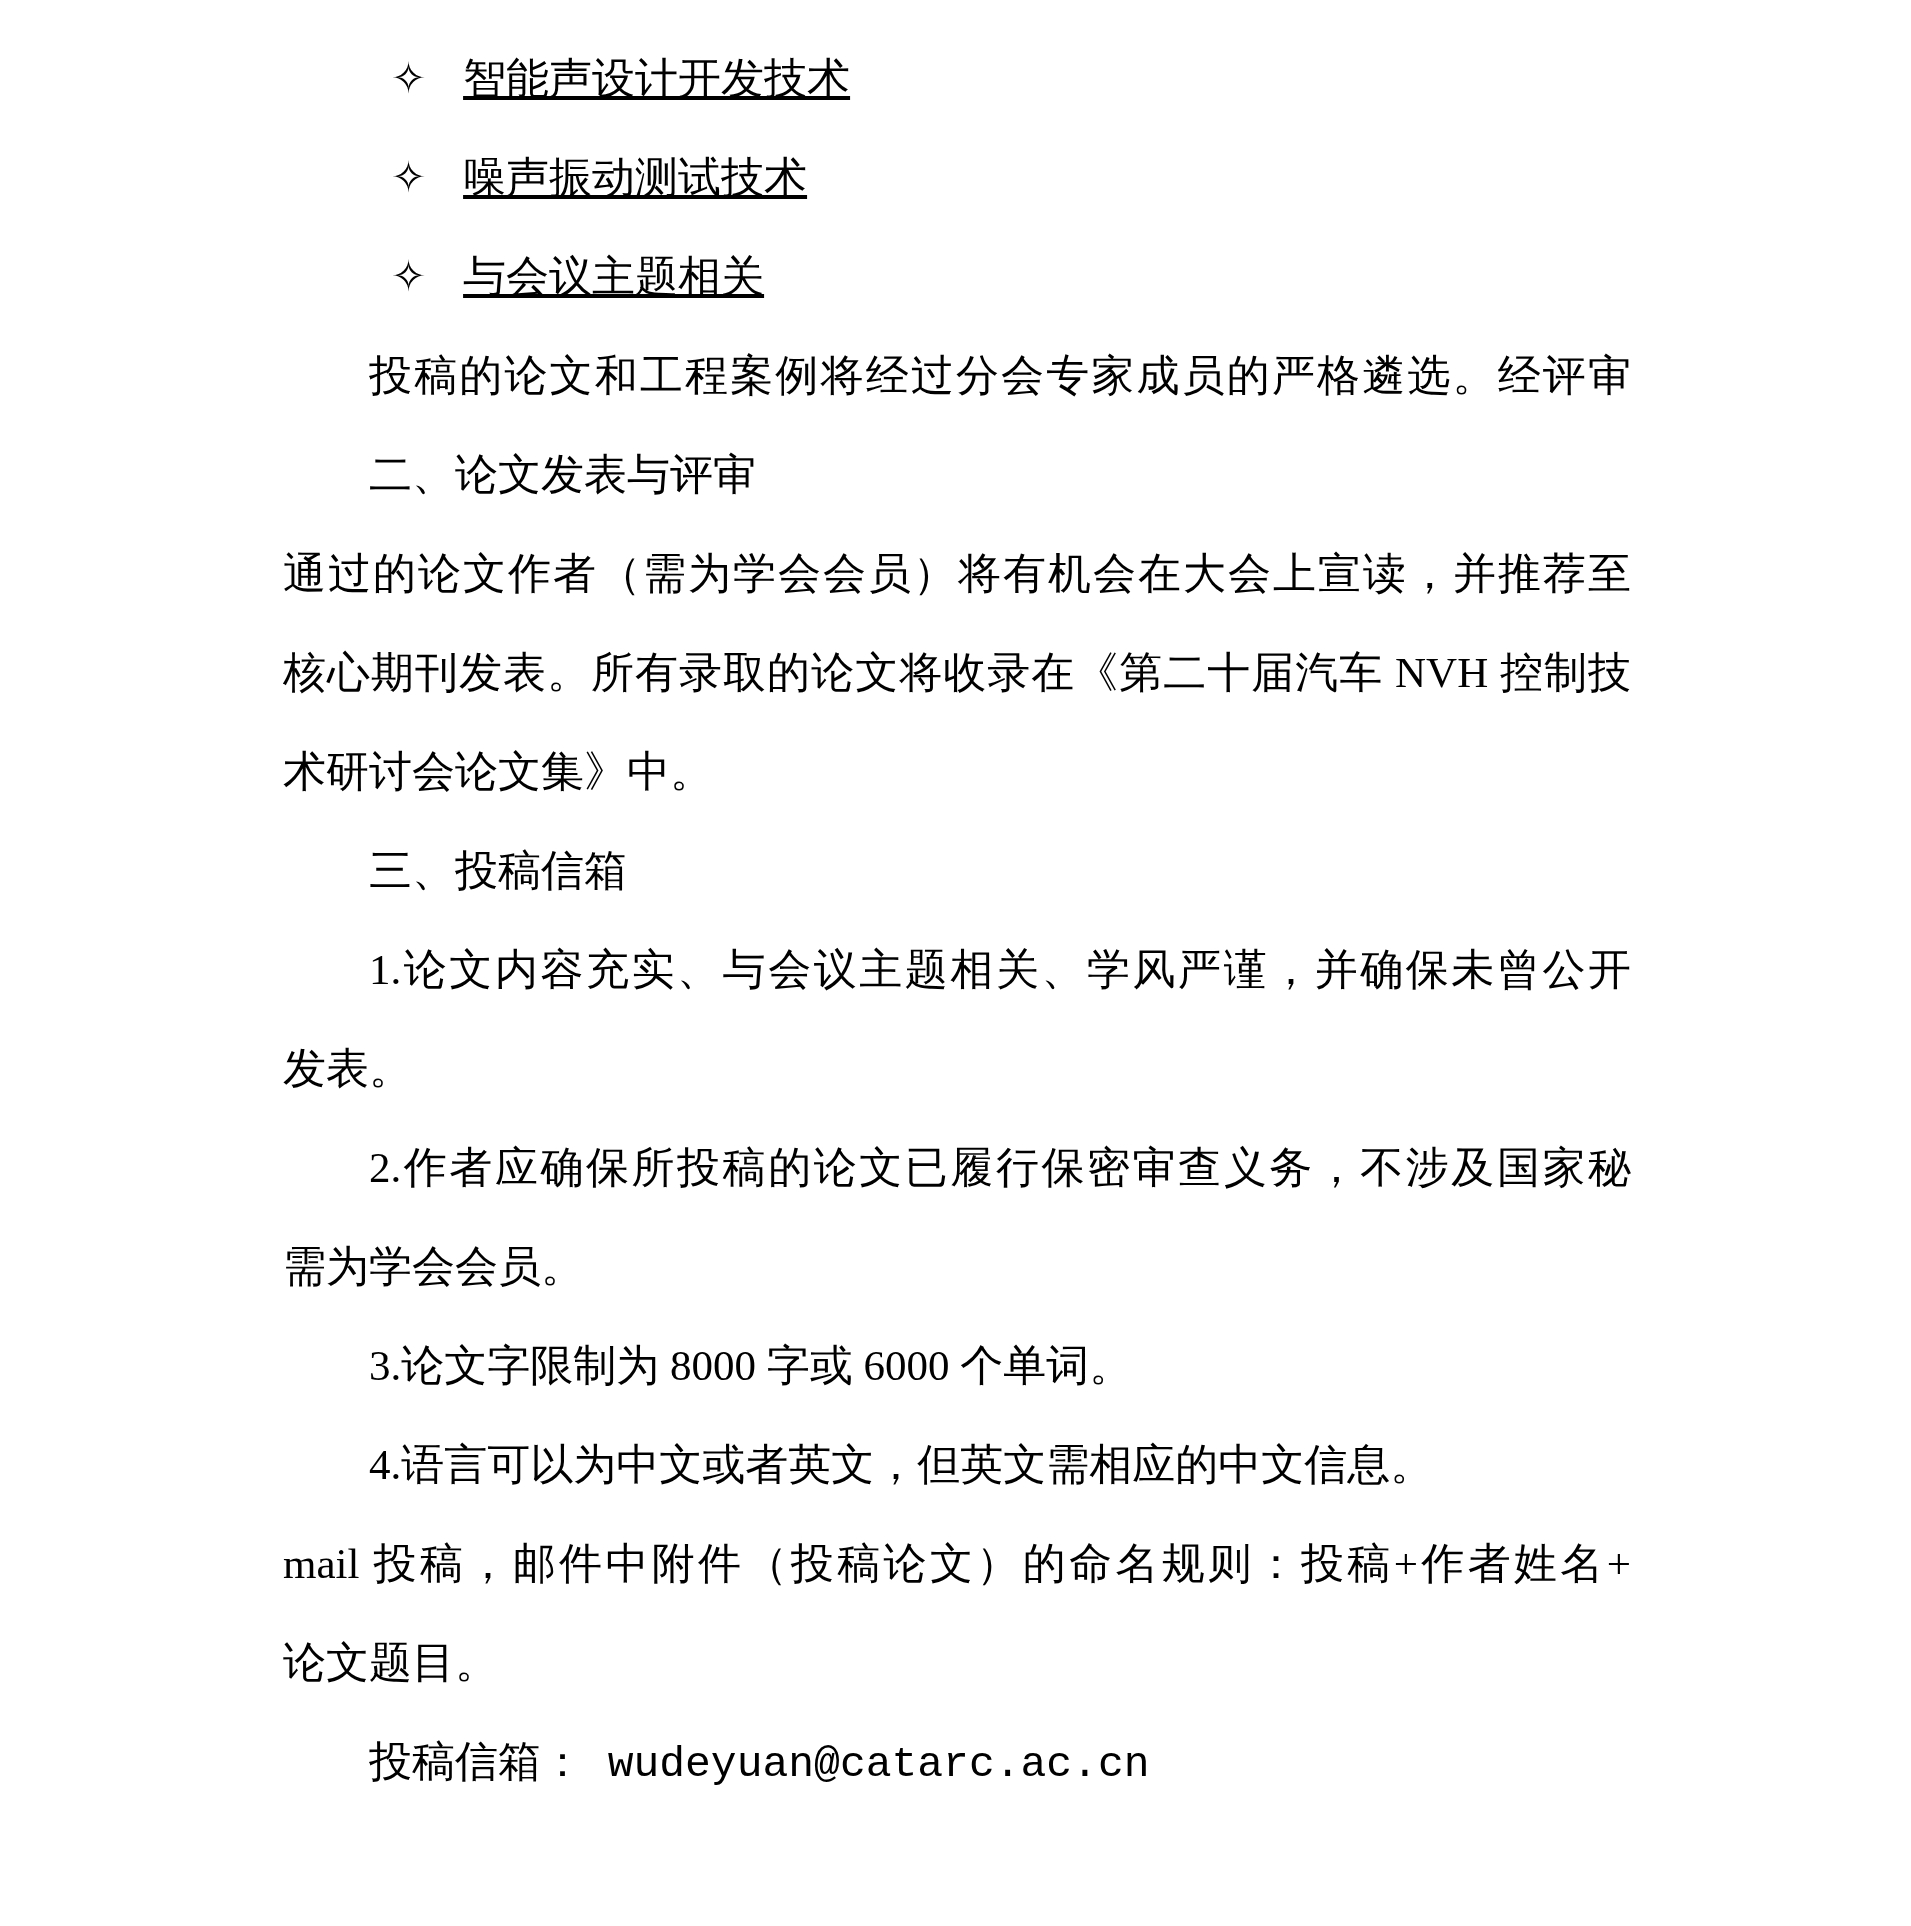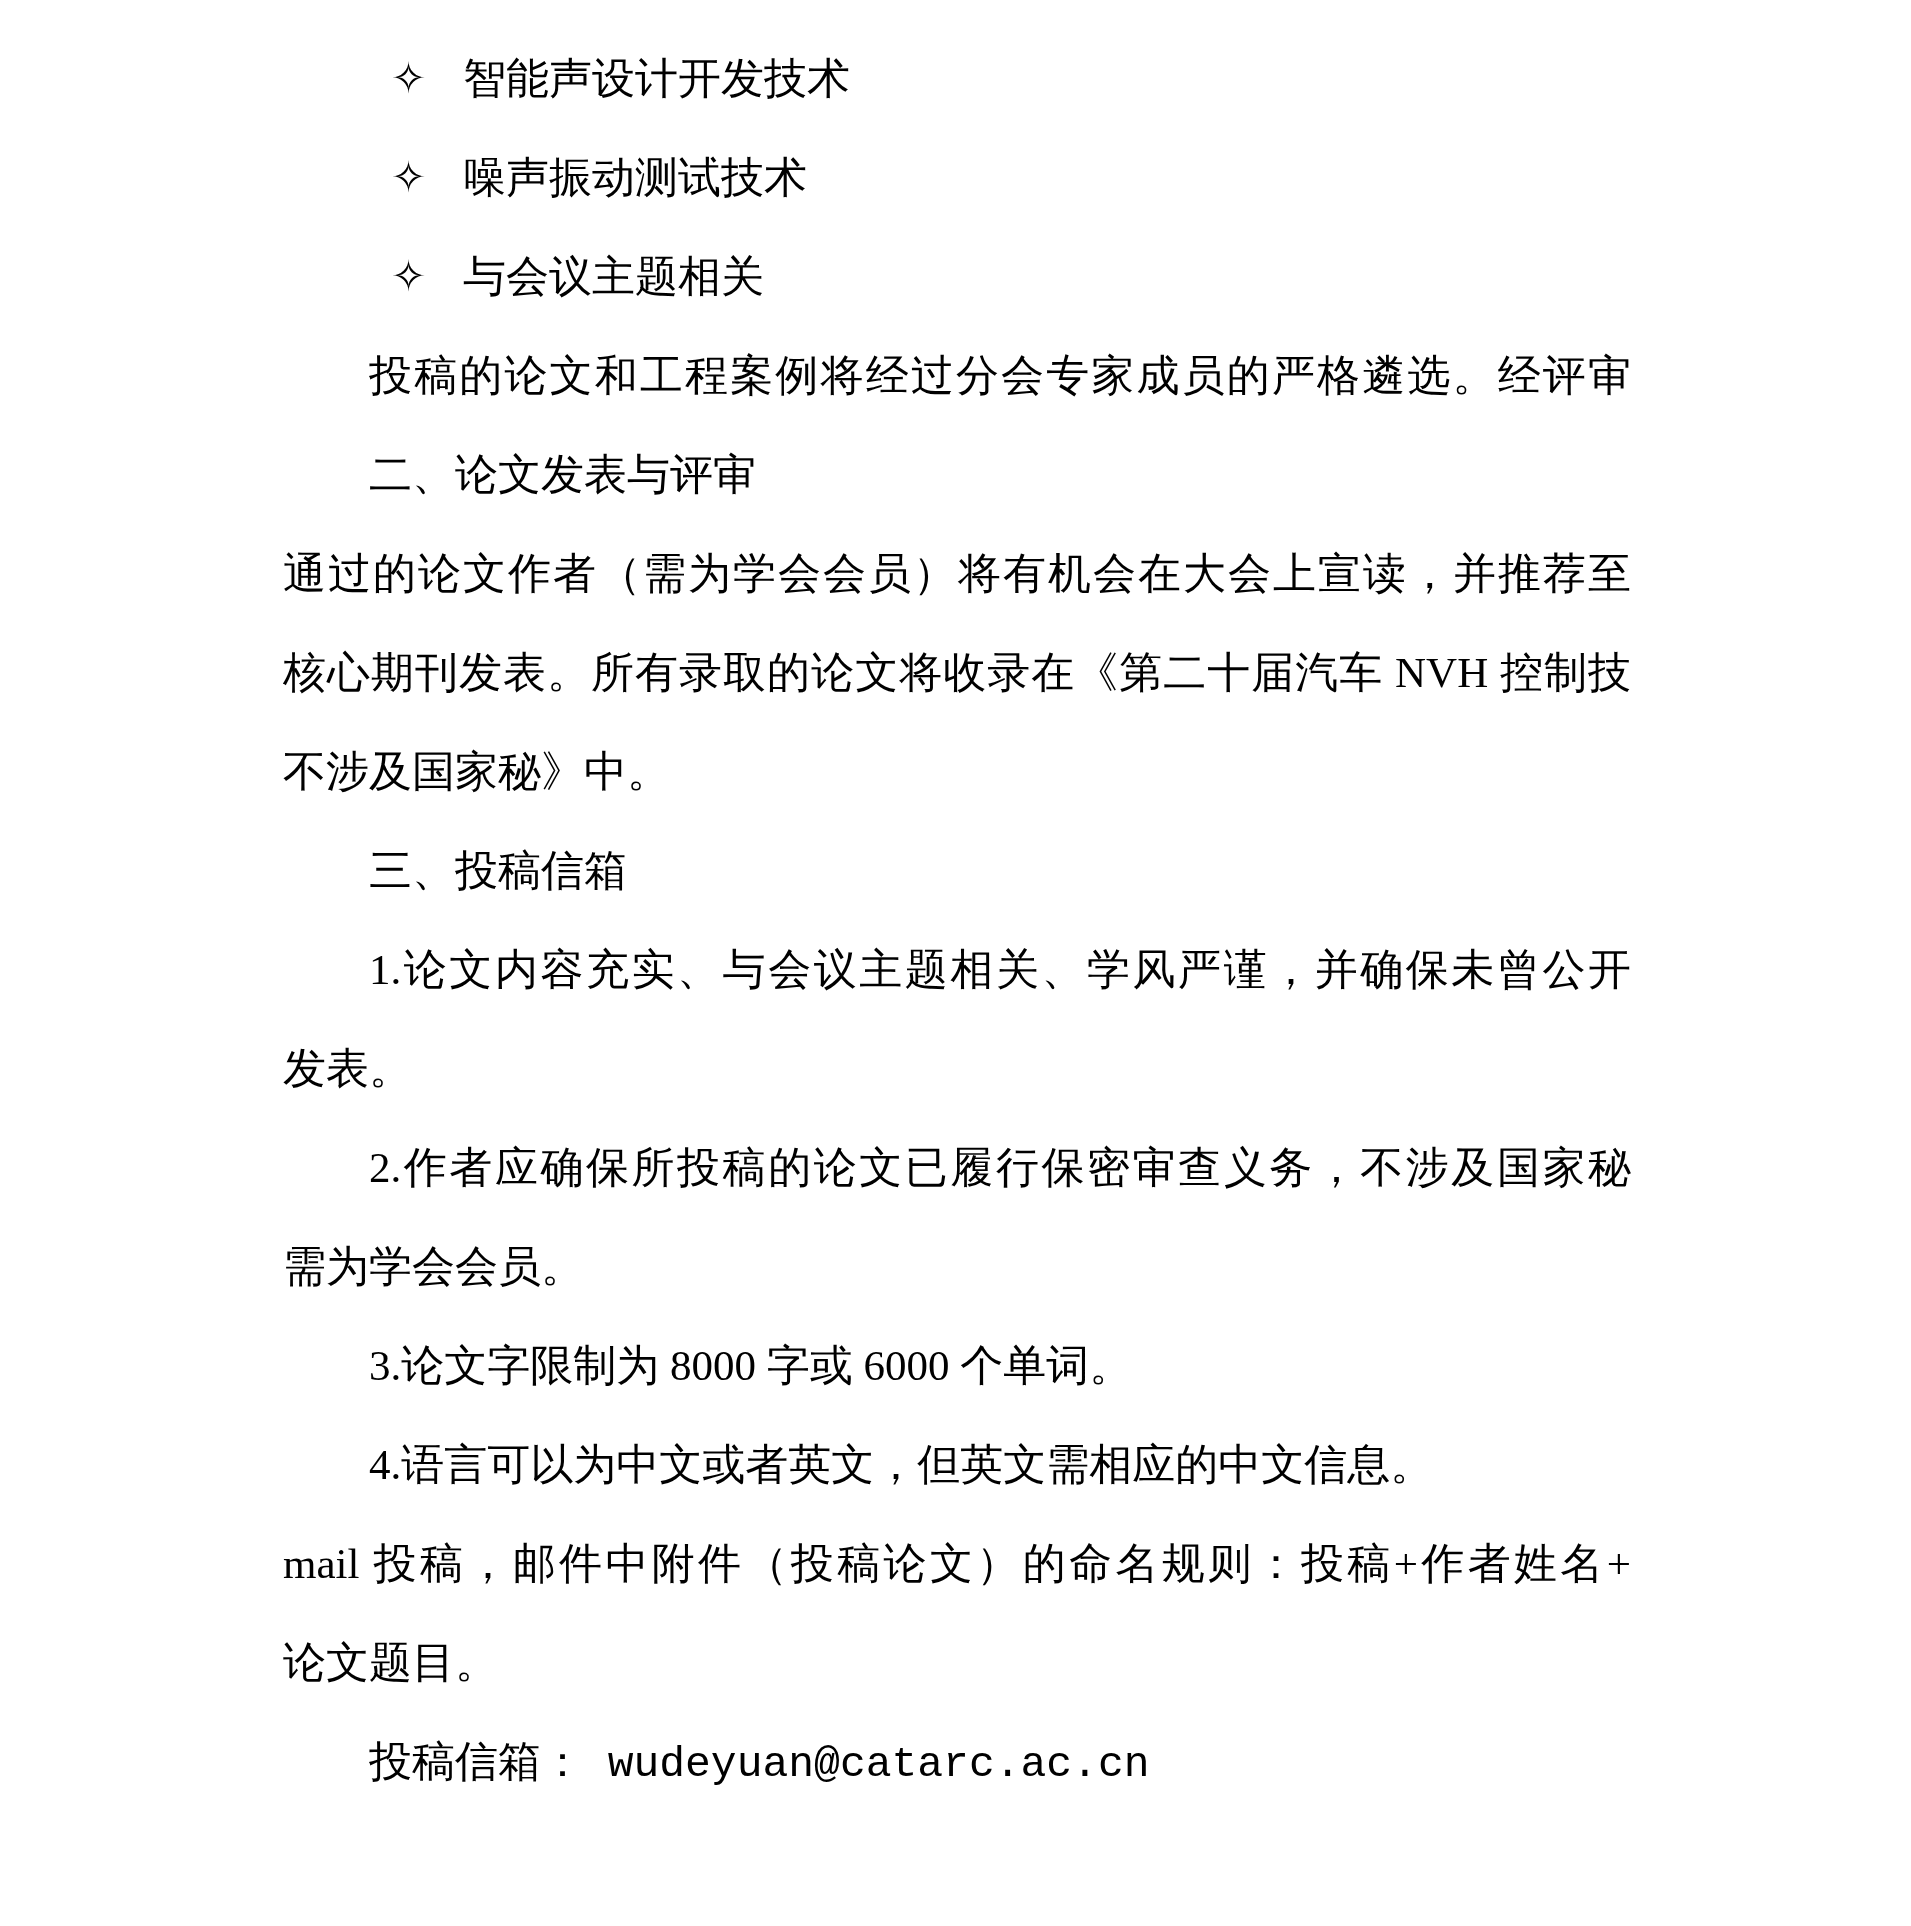--- a/index.html
+++ b/index.html
@@ -32,20 +32,21 @@
     white-space: normal;
     text-align: justify;
     text-align-last: justify;
     text-justify: inter-character;
   }
   .indent {
     text-indent: 2em;
   }
   .bullet {
     margin-left: 2.5em;
+    text-decoration: underline;
   }
   .marker {
     display: inline-block;
     font-family: "DejaVu Sans", "Liberation Serif", serif;
     margin-right: 0.85em;
   }
   .mono {
     font-family: "Liberation Mono", "DejaVu Sans Mono", monospace;
   }
   .gap-sm { margin-left: 0.55em; text-align: center; }
@@ -59,21 +60,21 @@
 
   <div class="line bullet"><span class="marker">✧</span><span>噪声振动测试技术</span></div>
 
   <div class="line bullet"><span class="marker">✧</span><span>与会议主题相关</span></div>
 
   <div class="line justify indent">投稿的论文和工程案例将经过分会专家成员的严格遴选。经评审</div>
 
   <div class="line indent">二、论文发表与评审</div>
   <div class="line justify">通过的论文作者（需为学会会员）将有机会在大会上宣读，并推荐至</div>
   <div class="line justify">核心期刊发表。所有录取的论文将收录在《第二十届汽车 NVH 控制技</div>
-  <div class="line">不涉及国家秘》中。</div>
+  <div class="line">术研讨会论文集》中。</div>
 
   <div class="line indent">三、投稿信箱</div>
 
   <div class="line justify indent">1.论文内容充实、与会议主题相关、学风严谨，并确保未曾公开</div>
   <div class="line">发表。</div>
   <div class="line justify indent">2.作者应确保所投稿的论文已履行保密审查义务，不涉及国家秘</div>
   <div class="line">需为学会会员。</div>
   <div class="line indent">3.论文字限制为 8000 字或 6000 个单词。</div>
   <div class="line indent">4.语言可以为中文或者英文，但英文需相应的中文信息。</div>
   <div class="line justify">mail 投稿，邮件中附件（投稿论文）的命名规则：投稿+作者姓名+</div>

